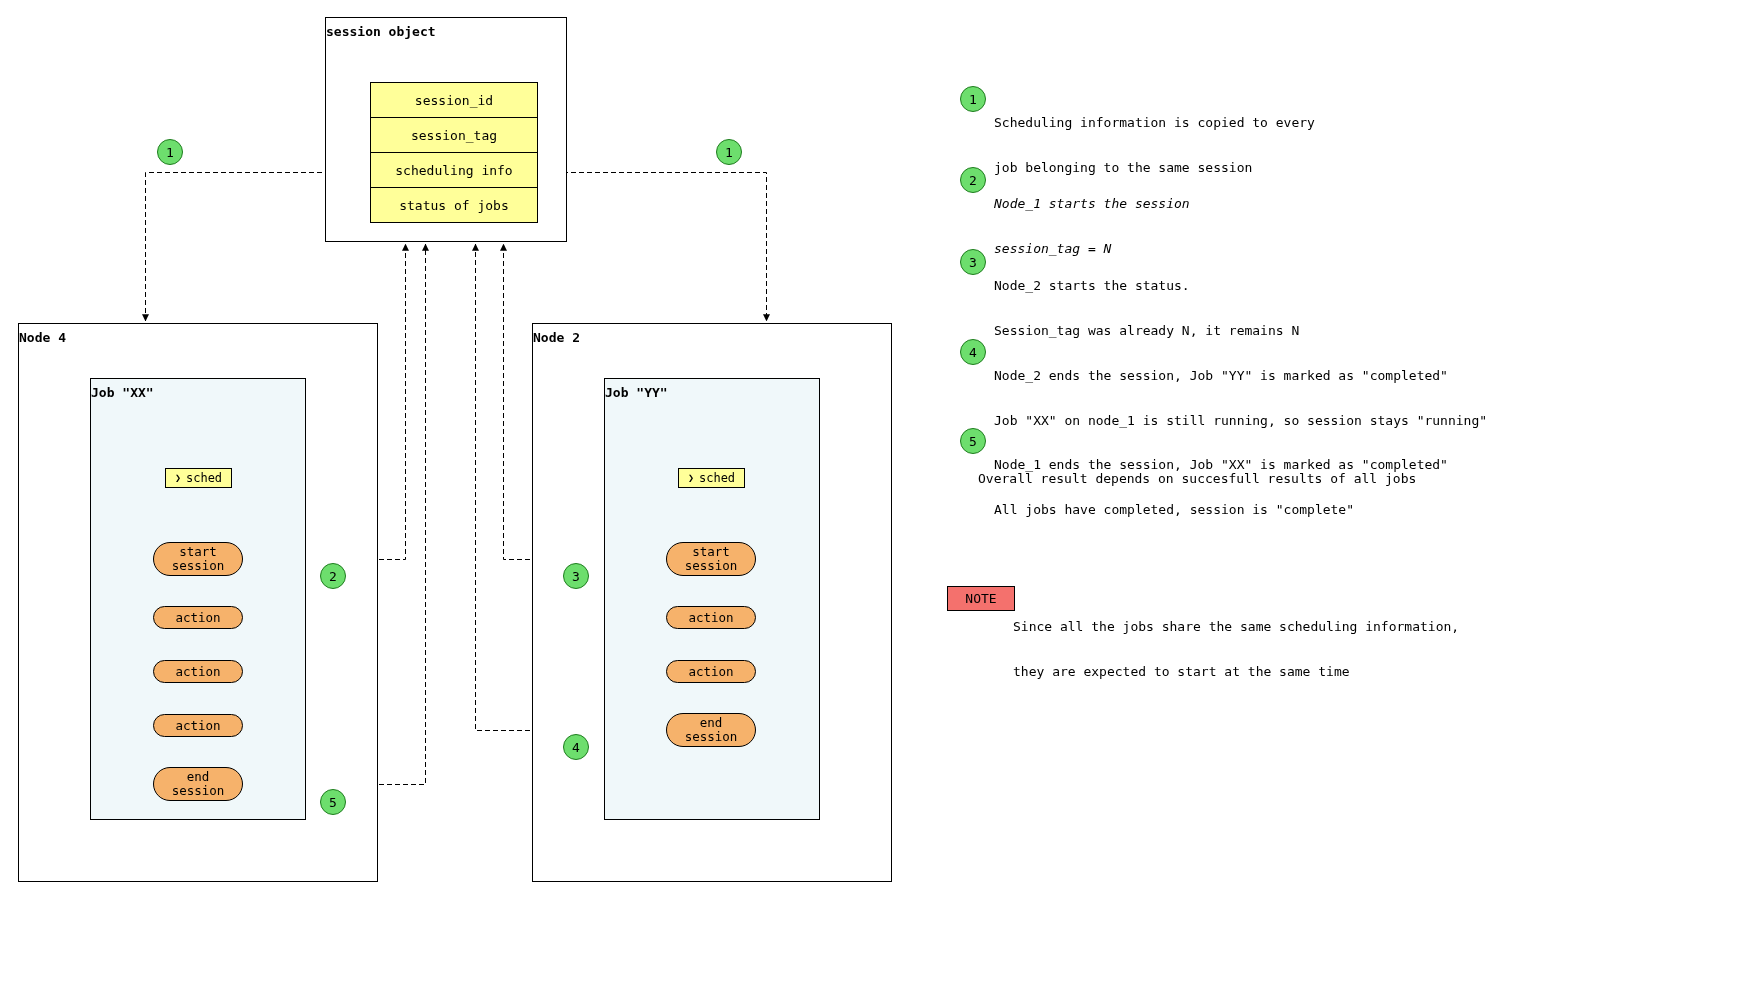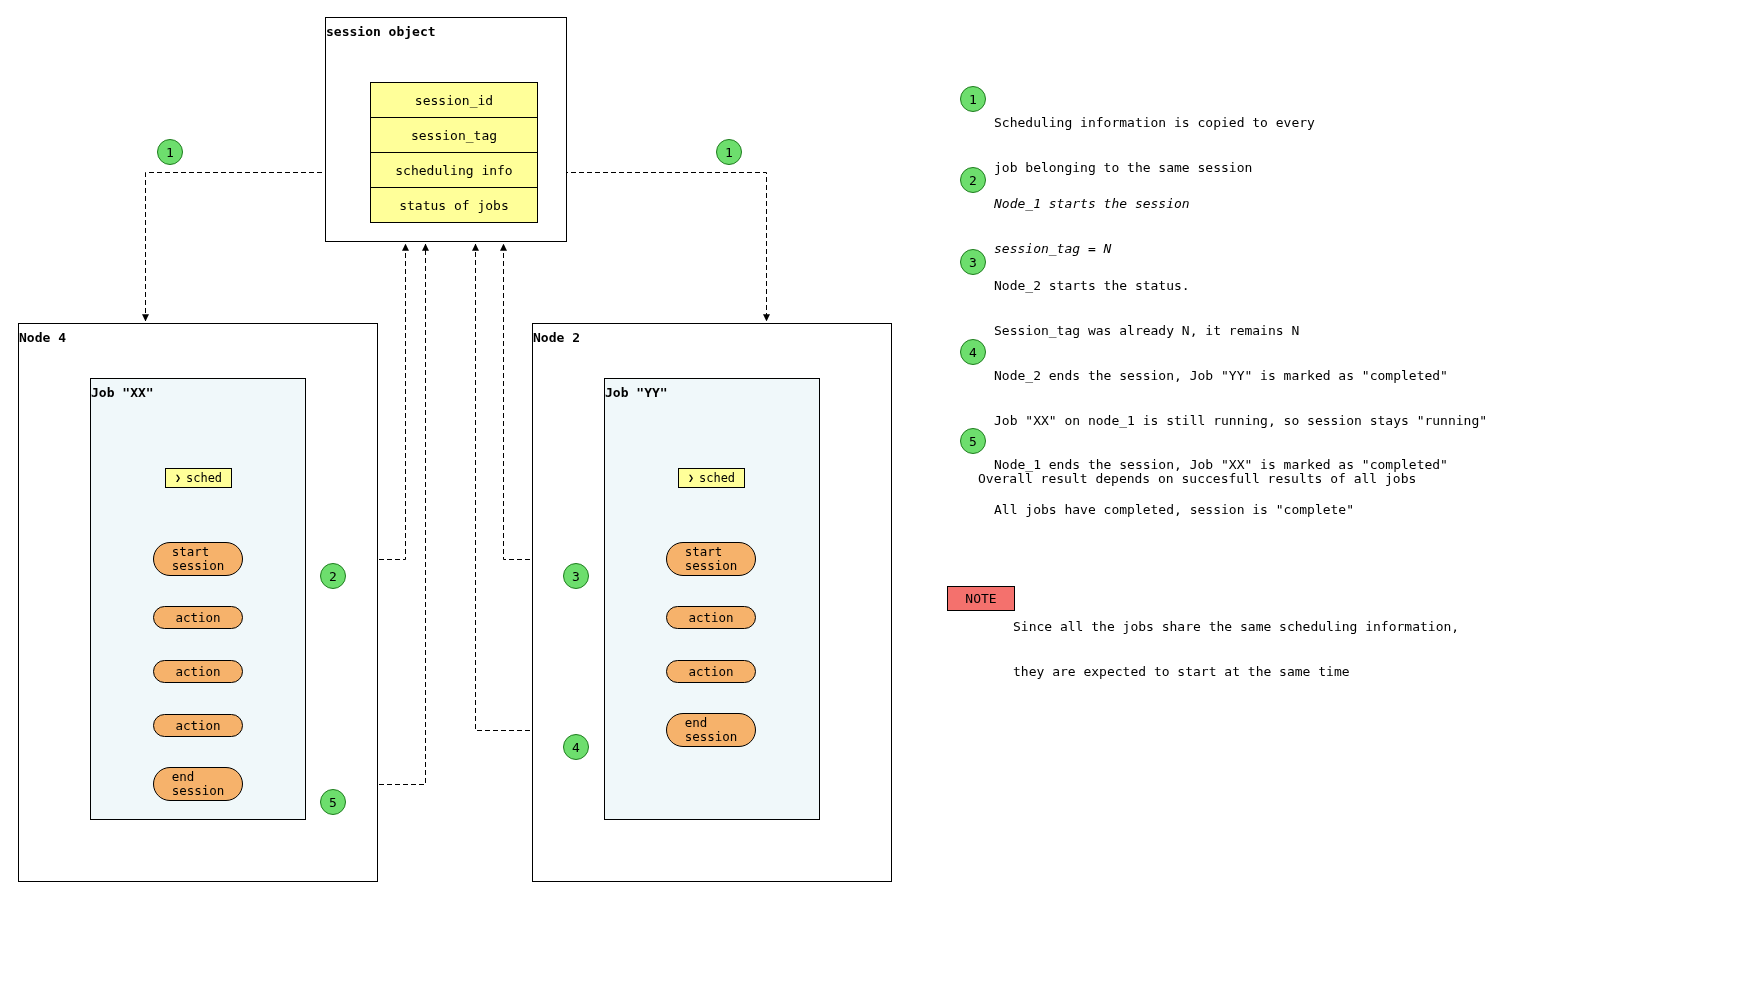--- a/index.html
+++ b/index.html
@@ -51,20 +51,21 @@
   .flag .notch { font-size: 10px; font-weight: bold; line-height: 1; }
 
   .step {
     position: absolute;
     border: 1px solid #000;
     border-radius: 17px;
     background: var(--step_orange, #F6B26B);
     display: flex;
     align-items: center;
     justify-content: center;
+    text-align: center;
     white-space: pre-line;
     line-height: 14px;
     font-size: 12.5px;
   }
 
   .circle {
     position: absolute;
     width: 26px;
     height: 26px;
     border-radius: 50%;

